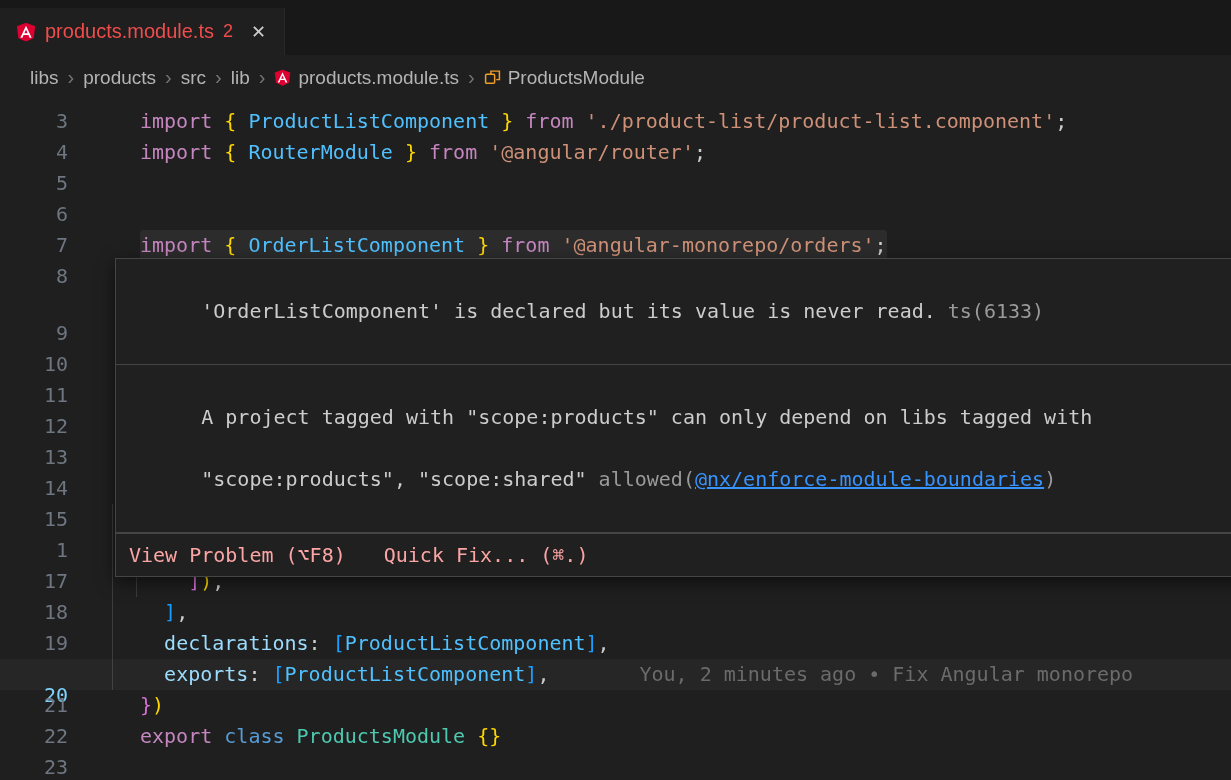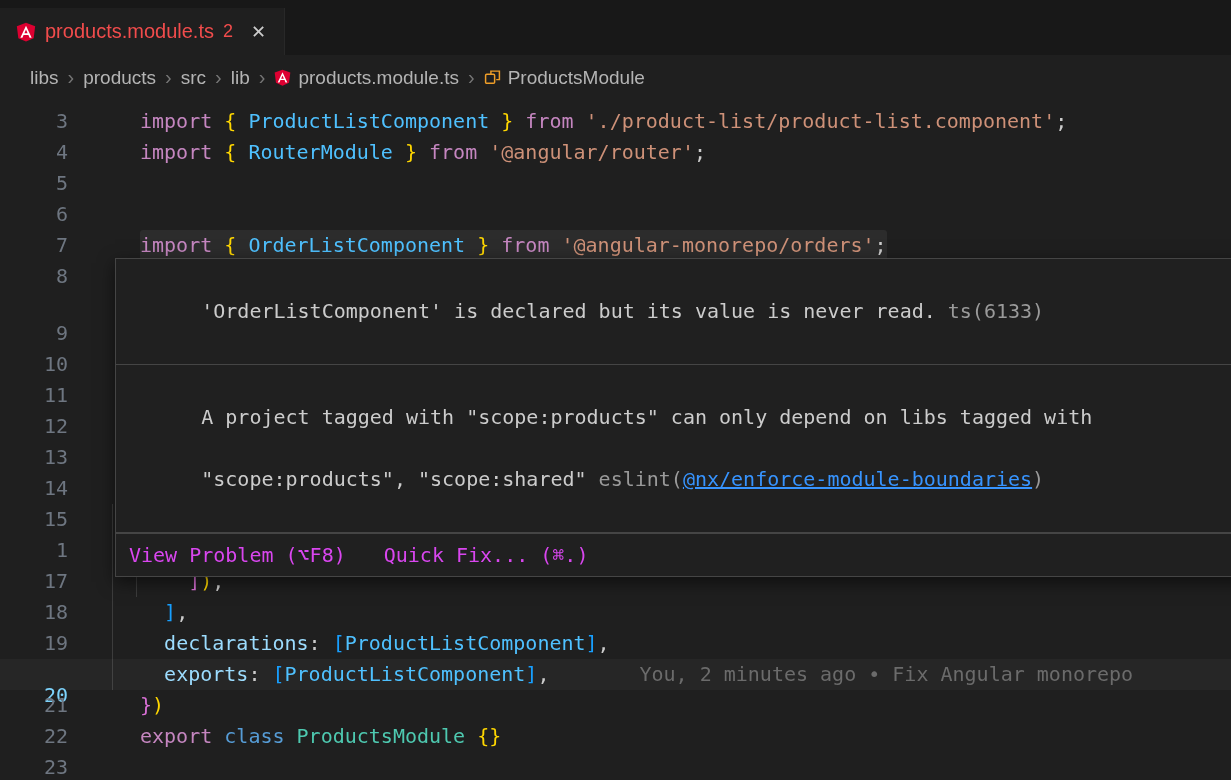--- a/index.html
+++ b/index.html
@@ -53,21 +53,21 @@
   
   .hover-popup { position:absolute; left:115px; top:158px; width:1181px; z-index:10;
                  background:#202020; border:1px solid #454545;
                  box-shadow:0 5px 16px rgba(0,0,0,0.55); }
   .hp-section { padding:6px 13px; line-height:31px; color:#cccccc; white-space:pre-wrap; }
   .hp-divider { height:1px; background:#454545; }
   .hp-dim { color:#9a9a9a; }
   .hp-src { margin-left:12px; color:#9a9a9a; }
   .hp-link { color:#3794ff; text-decoration:underline; cursor:pointer; }
   .hp-actions { padding:7px 13px; line-height:28px; display:flex; gap:38px; }
-  .hp-action { color:#d946ef; cursor:pointer; }
+  .hp-action { color:#fca5a5; cursor:pointer; }
 </style>
 </head>
 <body>
 
 <div class="tabbar">
   <div class="tab">
     <svg class="tab-icon" viewBox="0 0 24 24">
       <polygon fill="#DD0031" points="12,1 23,5 21.2,19.5 12,23.5 2.8,19.5 1,5"></polygon>
       <path fill="#ffffff" d="M12 4.5 L18.8 19 H16.3 L14.9 15.6 H9.1 L7.7 19 H5.2 Z M13.9 13.6 L12 9 L10.1 13.6 Z"></path>
     </svg>
@@ -136,21 +136,21 @@
       <div class="row" style="top: 652px;"><span class="gutter">23</span><span class="code"></span></div>
     </div>
 
   <div class="hover-popup">
     <div class="hp-section">
       <span>'OrderListComponent' is declared but its value is never read.</span><span class="hp-src">ts(6133)</span>
     </div>
     <div class="hp-divider"></div>
     <div class="hp-section">
       <span>A project tagged with "scope:products" can only depend on libs tagged with</span><br>
-      <span>"scope:products", "scope:shared" </span><span class="hp-dim">eslint(</span><a class="hp-link">@nx/enforce-module-boundaries</a><span class="hp-dim">)</span>
+      <span>"scope:products", "scope:shared" </span><span class="hp-dim">allowed(</span><a class="hp-link">@nx/enforce-module-boundaries</a><span class="hp-dim">)</span>
     </div>
     <div class="hp-divider"></div>
     <div class="hp-divider"></div>
     <div class="hp-actions">
       <span class="hp-action">View Problem (⌥F8)</span>
       <span class="hp-action">Quick Fix... (⌘.)</span>
     </div>
   </div>
 </div>
 

